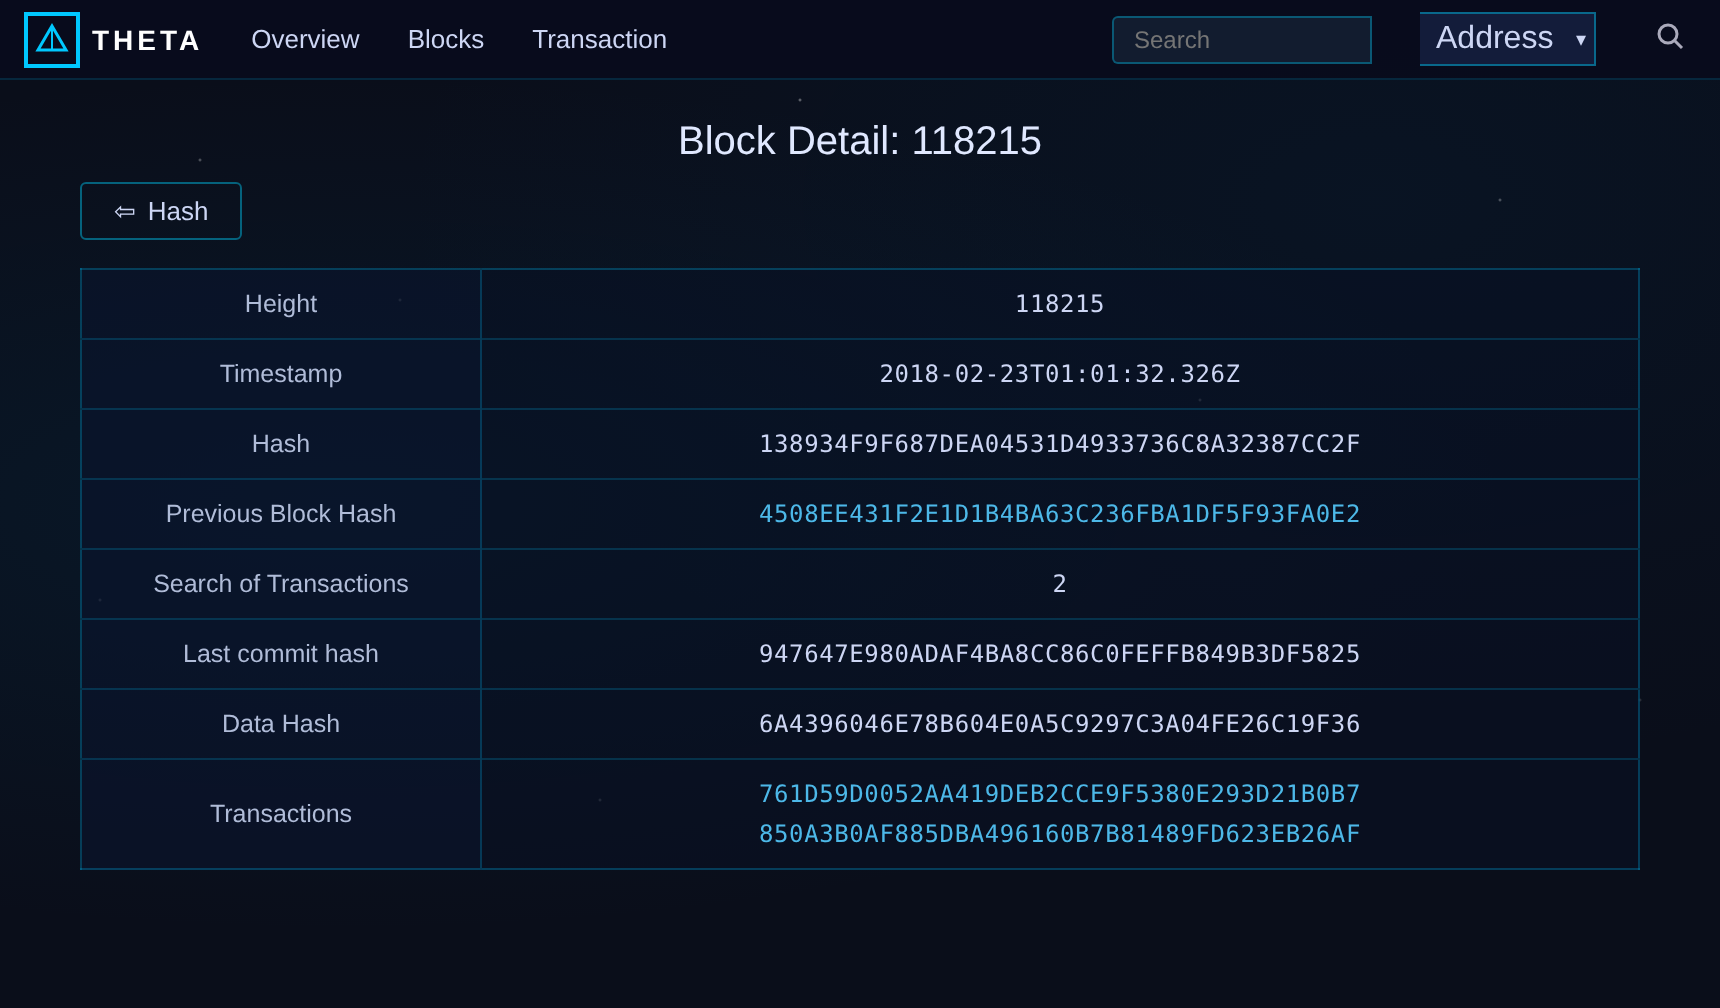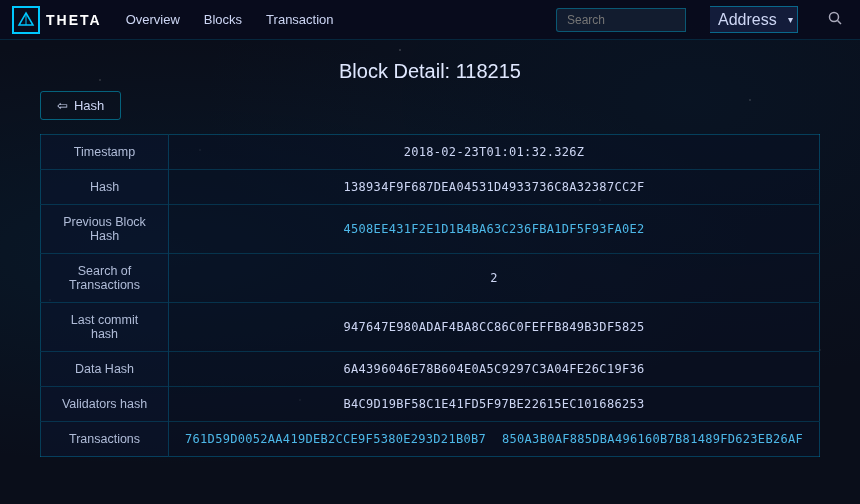--- a/index.html
+++ b/index.html
@@ -217,23 +217,23 @@
       color: #4db8e8;
       cursor: pointer;
     }
 
     .transactions-cell {
       text-align: center !important;
     }
 
     .tx-links {
       display: flex;
-      flex-direction: row;
-      align-items: center;
-      gap: 16px;
+      flex-direction: column;
+      align-items: center;
+      gap: 6px;
     }
   </style>
 </head>
 <body>
 
 <nav class="navbar">
   <div class="logo">
     <div class="logo-icon">
       <svg width="18" height="18" viewBox="0 0 18 18" fill="none">
         <polygon points="9,2 16,14 2,14" stroke="#00c8ff" stroke-width="1.5" fill="none"></polygon>
@@ -274,20 +274,24 @@
   <div class="btn-row">
     <button class="nav-btn">
       <span>⇦</span>
       <span>Hash</span>
     </button>
   </div>
 
   <table class="detail-table">
     <tbody>
       <tr>
+        <td>Height</td>
+        <td>118215</td>
+      </tr>
+      <tr>
         <td>Timestamp</td>
         <td>2018-02-23T01:01:32.326Z</td>
       </tr>
       <tr>
         <td>Hash</td>
         <td>138934F9F687DEA04531D4933736C8A32387CC2F</td>
       </tr>
       <tr>
         <td>Previous Block Hash</td>
         <td>
@@ -298,24 +302,20 @@
         <td>Search of Transactions</td>
         <td>2</td>
       </tr>
       <tr>
         <td>Last commit hash</td>
         <td>947647E980ADAF4BA8CC86C0FEFFB849B3DF5825</td>
       </tr>
       <tr>
         <td>Data Hash</td>
         <td>6A4396046E78B604E0A5C9297C3A04FE26C19F36</td>
-      </tr>
-      <tr>
-        <td>Validators hash</td>
-        <td>B4C9D19BF58C1E41FD5F97BE22615EC101686253</td>
       </tr>
       <tr>
         <td>Transactions</td>
         <td class="transactions-cell">
           <div class="tx-links">
             <span class="hash-link">761D59D0052AA419DEB2CCE9F5380E293D21B0B7</span>
             <span class="hash-link">850A3B0AF885DBA496160B7B81489FD623EB26AF</span>
           </div>
         </td>
       </tr>

